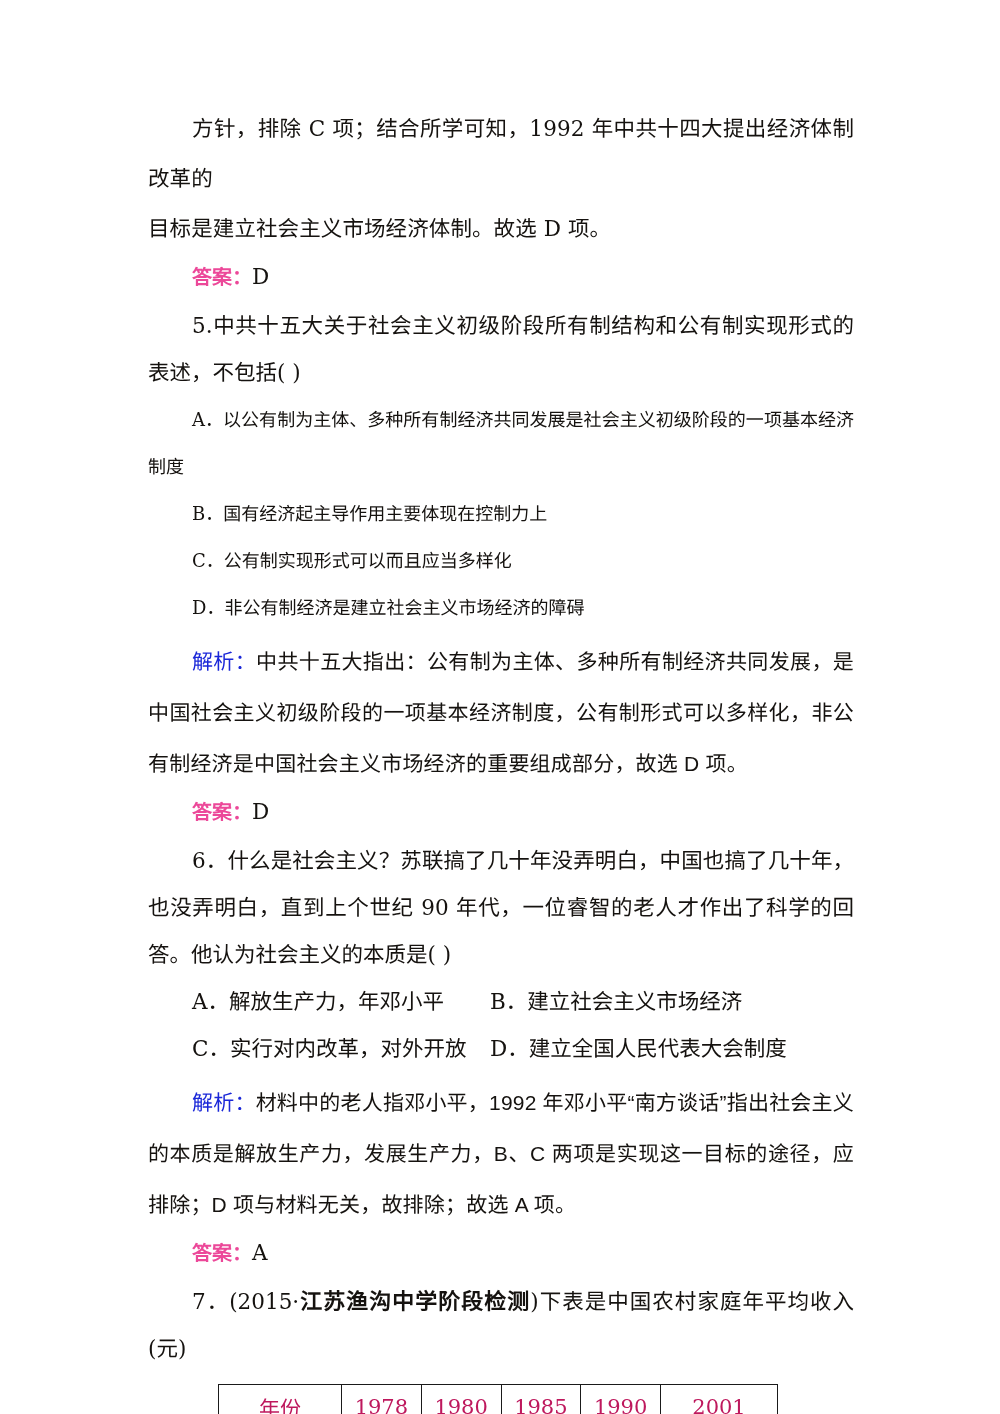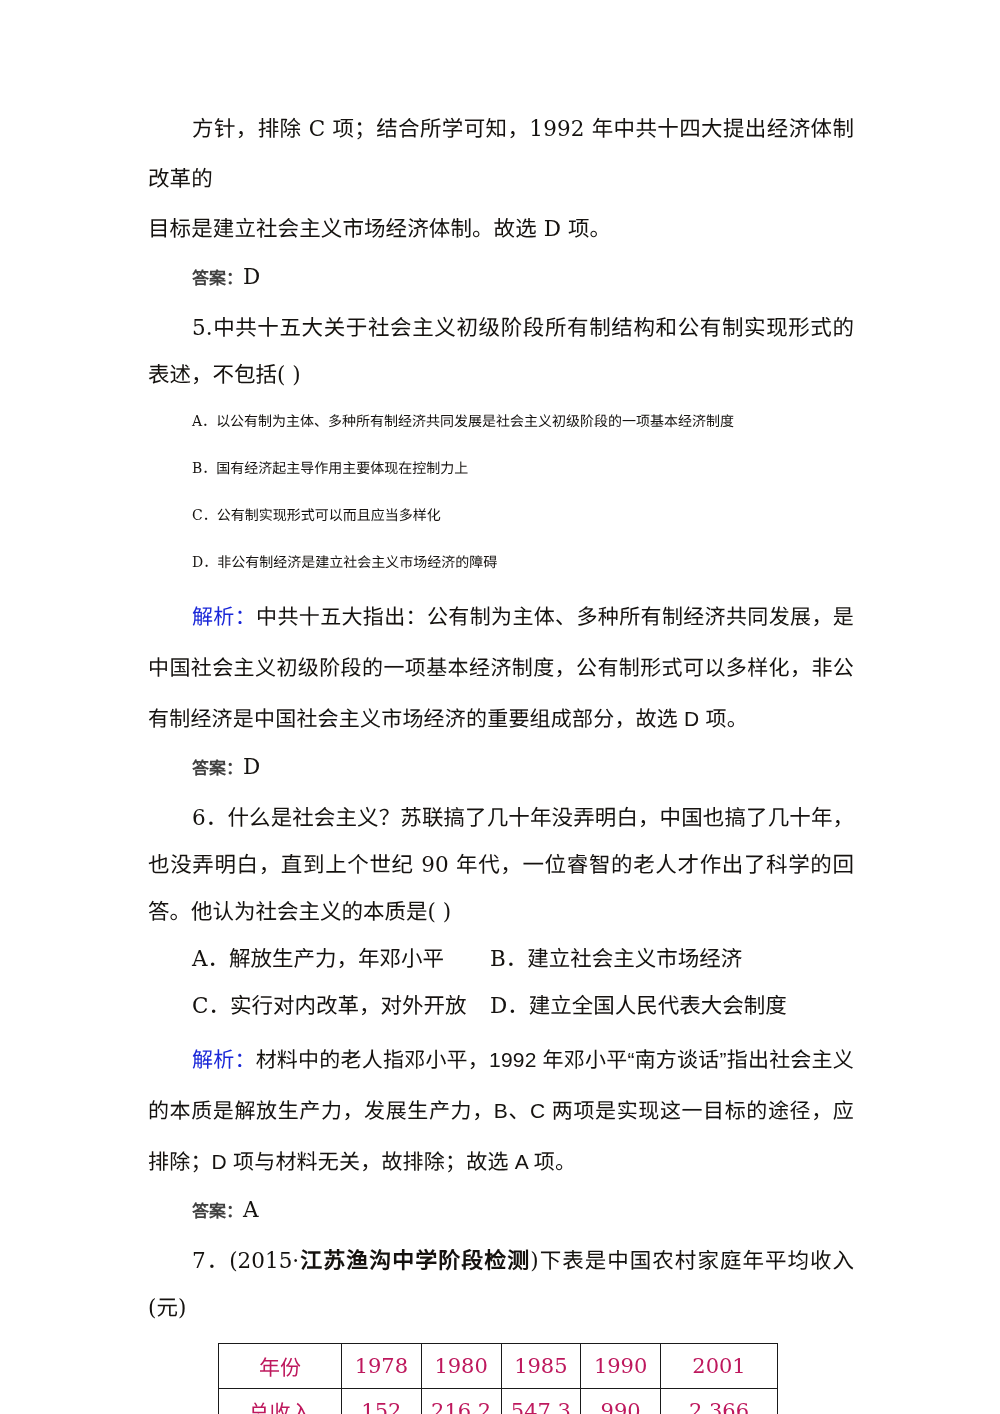--- a/index.html
+++ b/index.html
@@ -59,24 +59,24 @@
 
   
   .answer-line {
     margin: 0;
     font-size: 21.5px;
     line-height: 46px;
     text-indent: 44px;
     font-family: "DejaVu Serif", "Liberation Serif", serif;
   }
   .label-answer {
-    color: #404040;
+    color: #ec4899;
     font-family: "Liberation Sans", "DejaVu Sans", sans-serif;
     font-weight: bold;
-    font-size: 17px;
+    font-size: 20px;
   }
   .answer-value {
     color: #15120f;
     font-family: "DejaVu Serif", "Liberation Serif", serif;
     font-size: 21.5px;
   }
   .label-explain {
     color: #1a27d8;
     font-family: "Liberation Sans", "DejaVu Sans", sans-serif;
     font-weight: normal;
@@ -102,21 +102,21 @@
     line-height: 47px;
     text-align: justify;
     text-justify: inter-ideograph;
     text-indent: 44px;
   }
 
   
   .opt {
     margin: 0;
     font-family: "DejaVu Serif", "Liberation Serif", serif;
-    font-size: 14px;
+    font-size: 18px;
     line-height: 47px;
     text-indent: 44px;
     text-align: justify;
     text-justify: inter-ideograph;
   }
   .opt-wrap {
     text-indent: 44px;
   }
 
   

